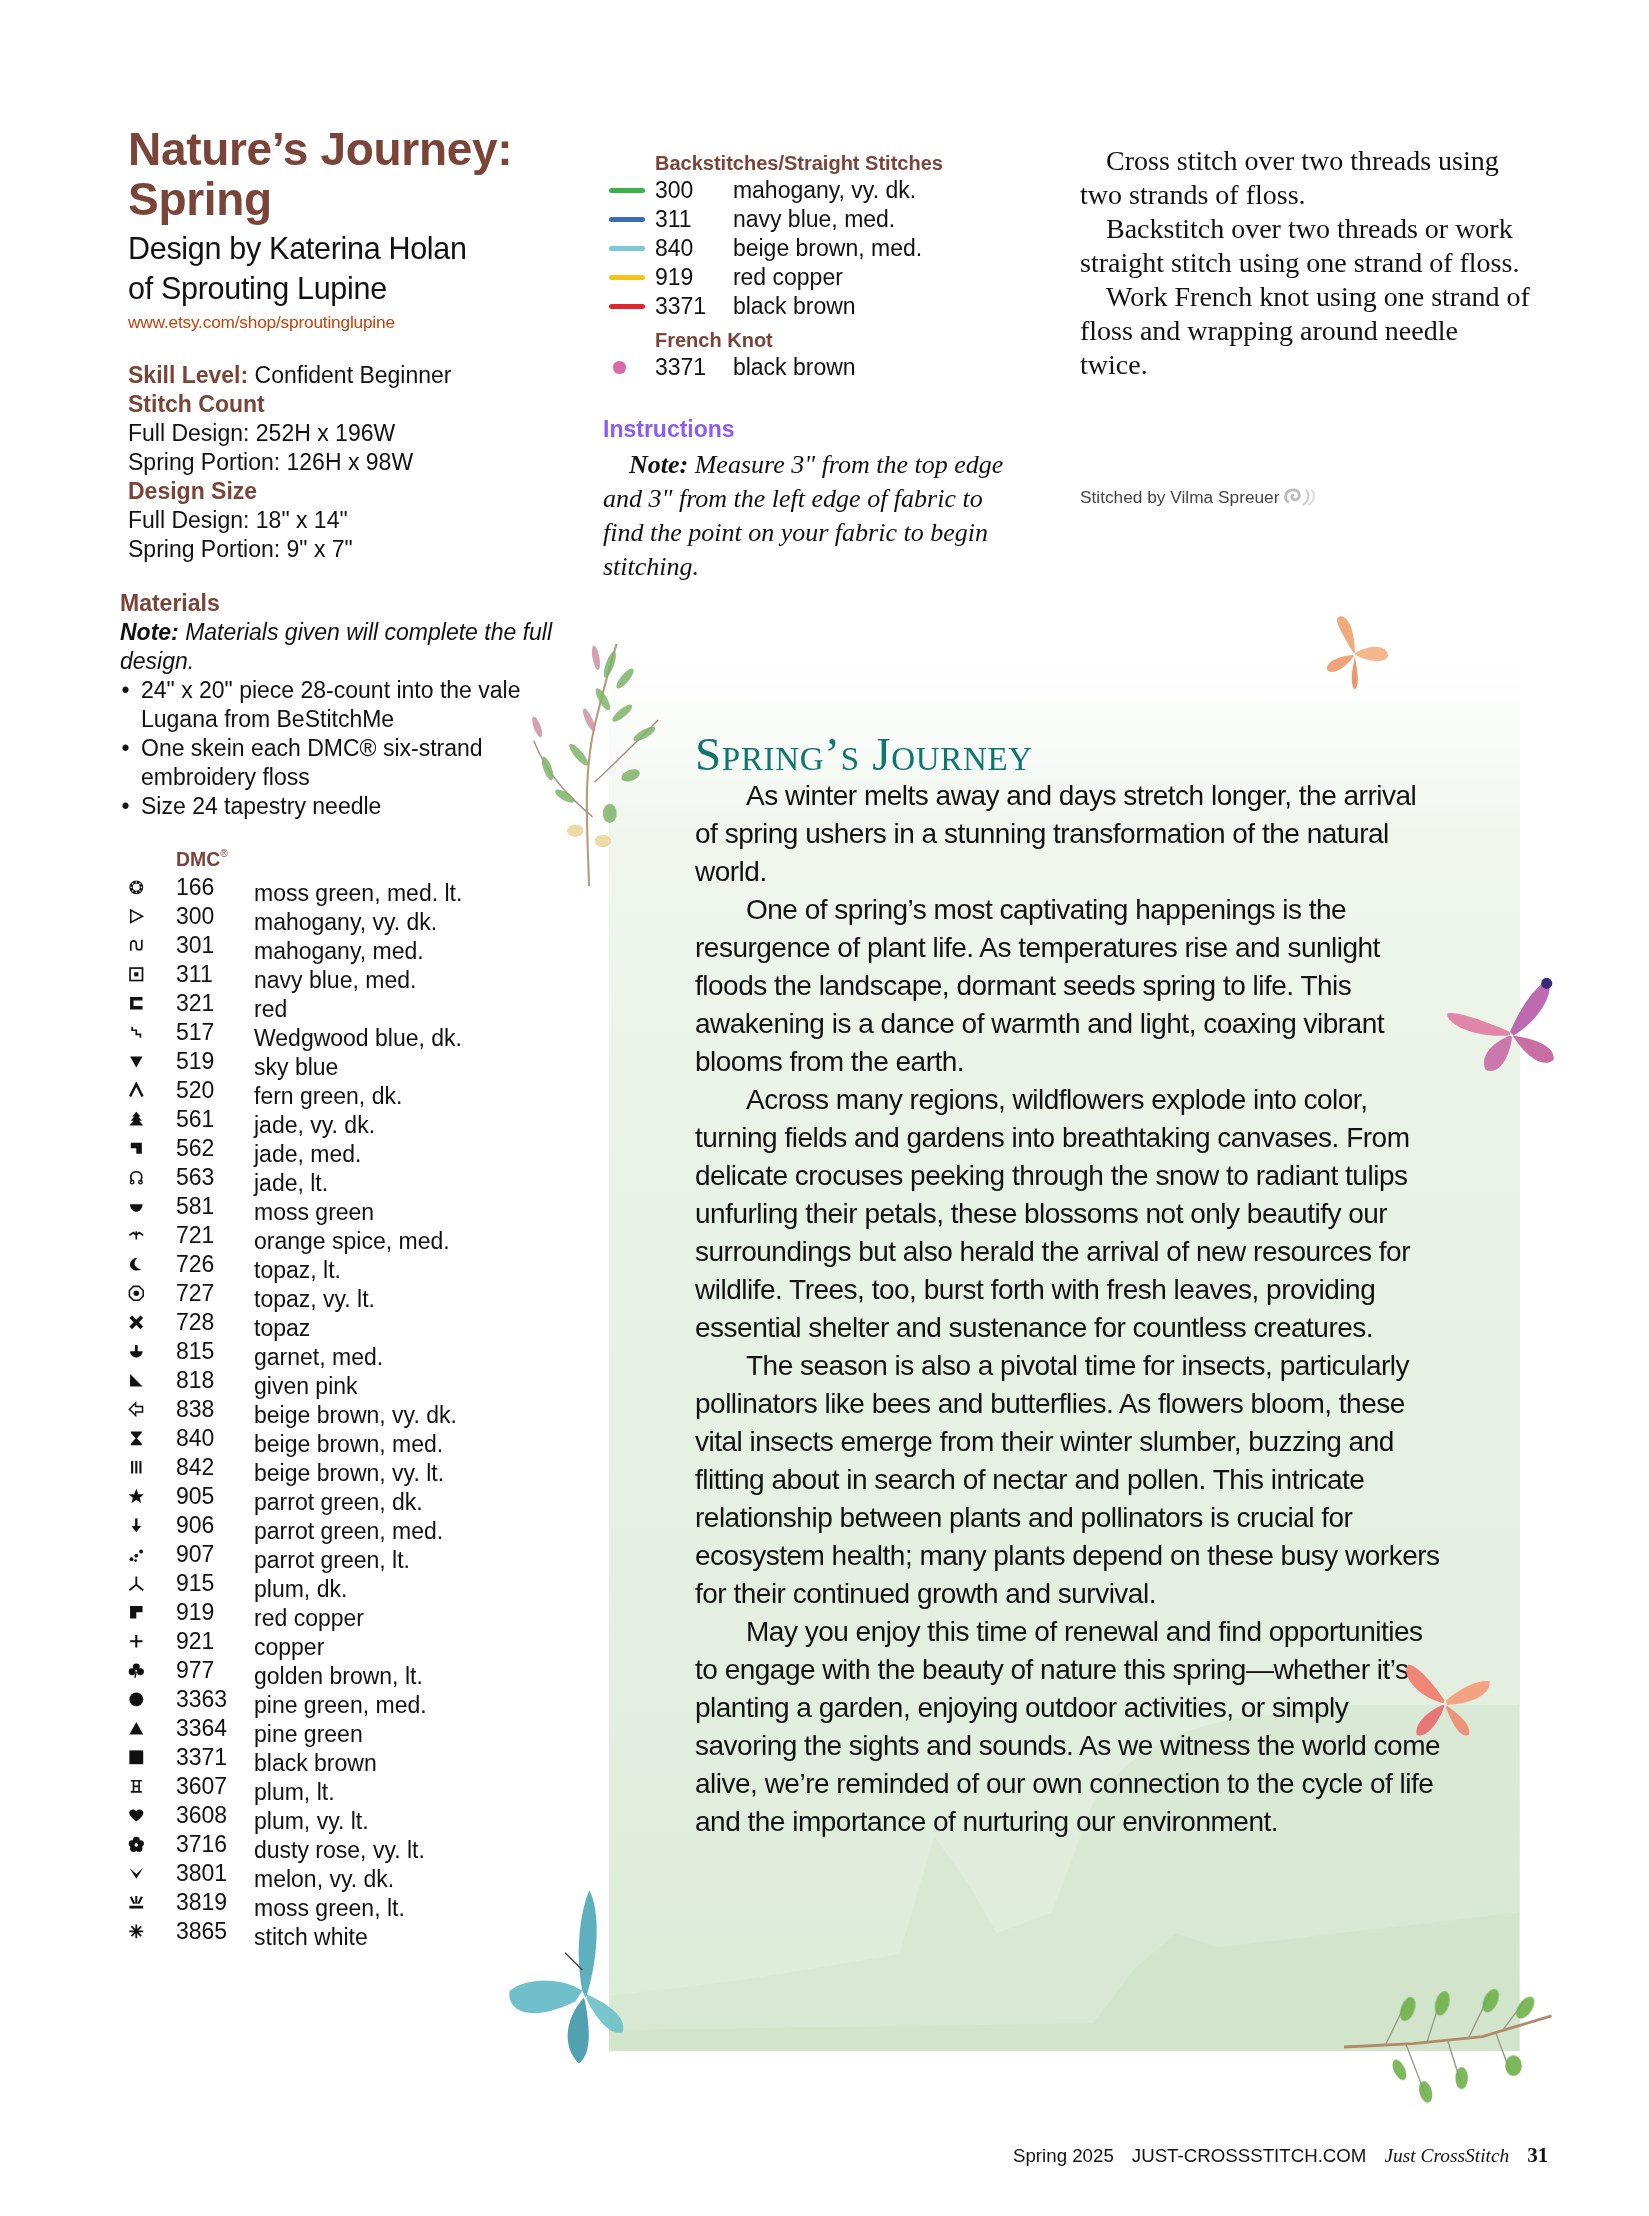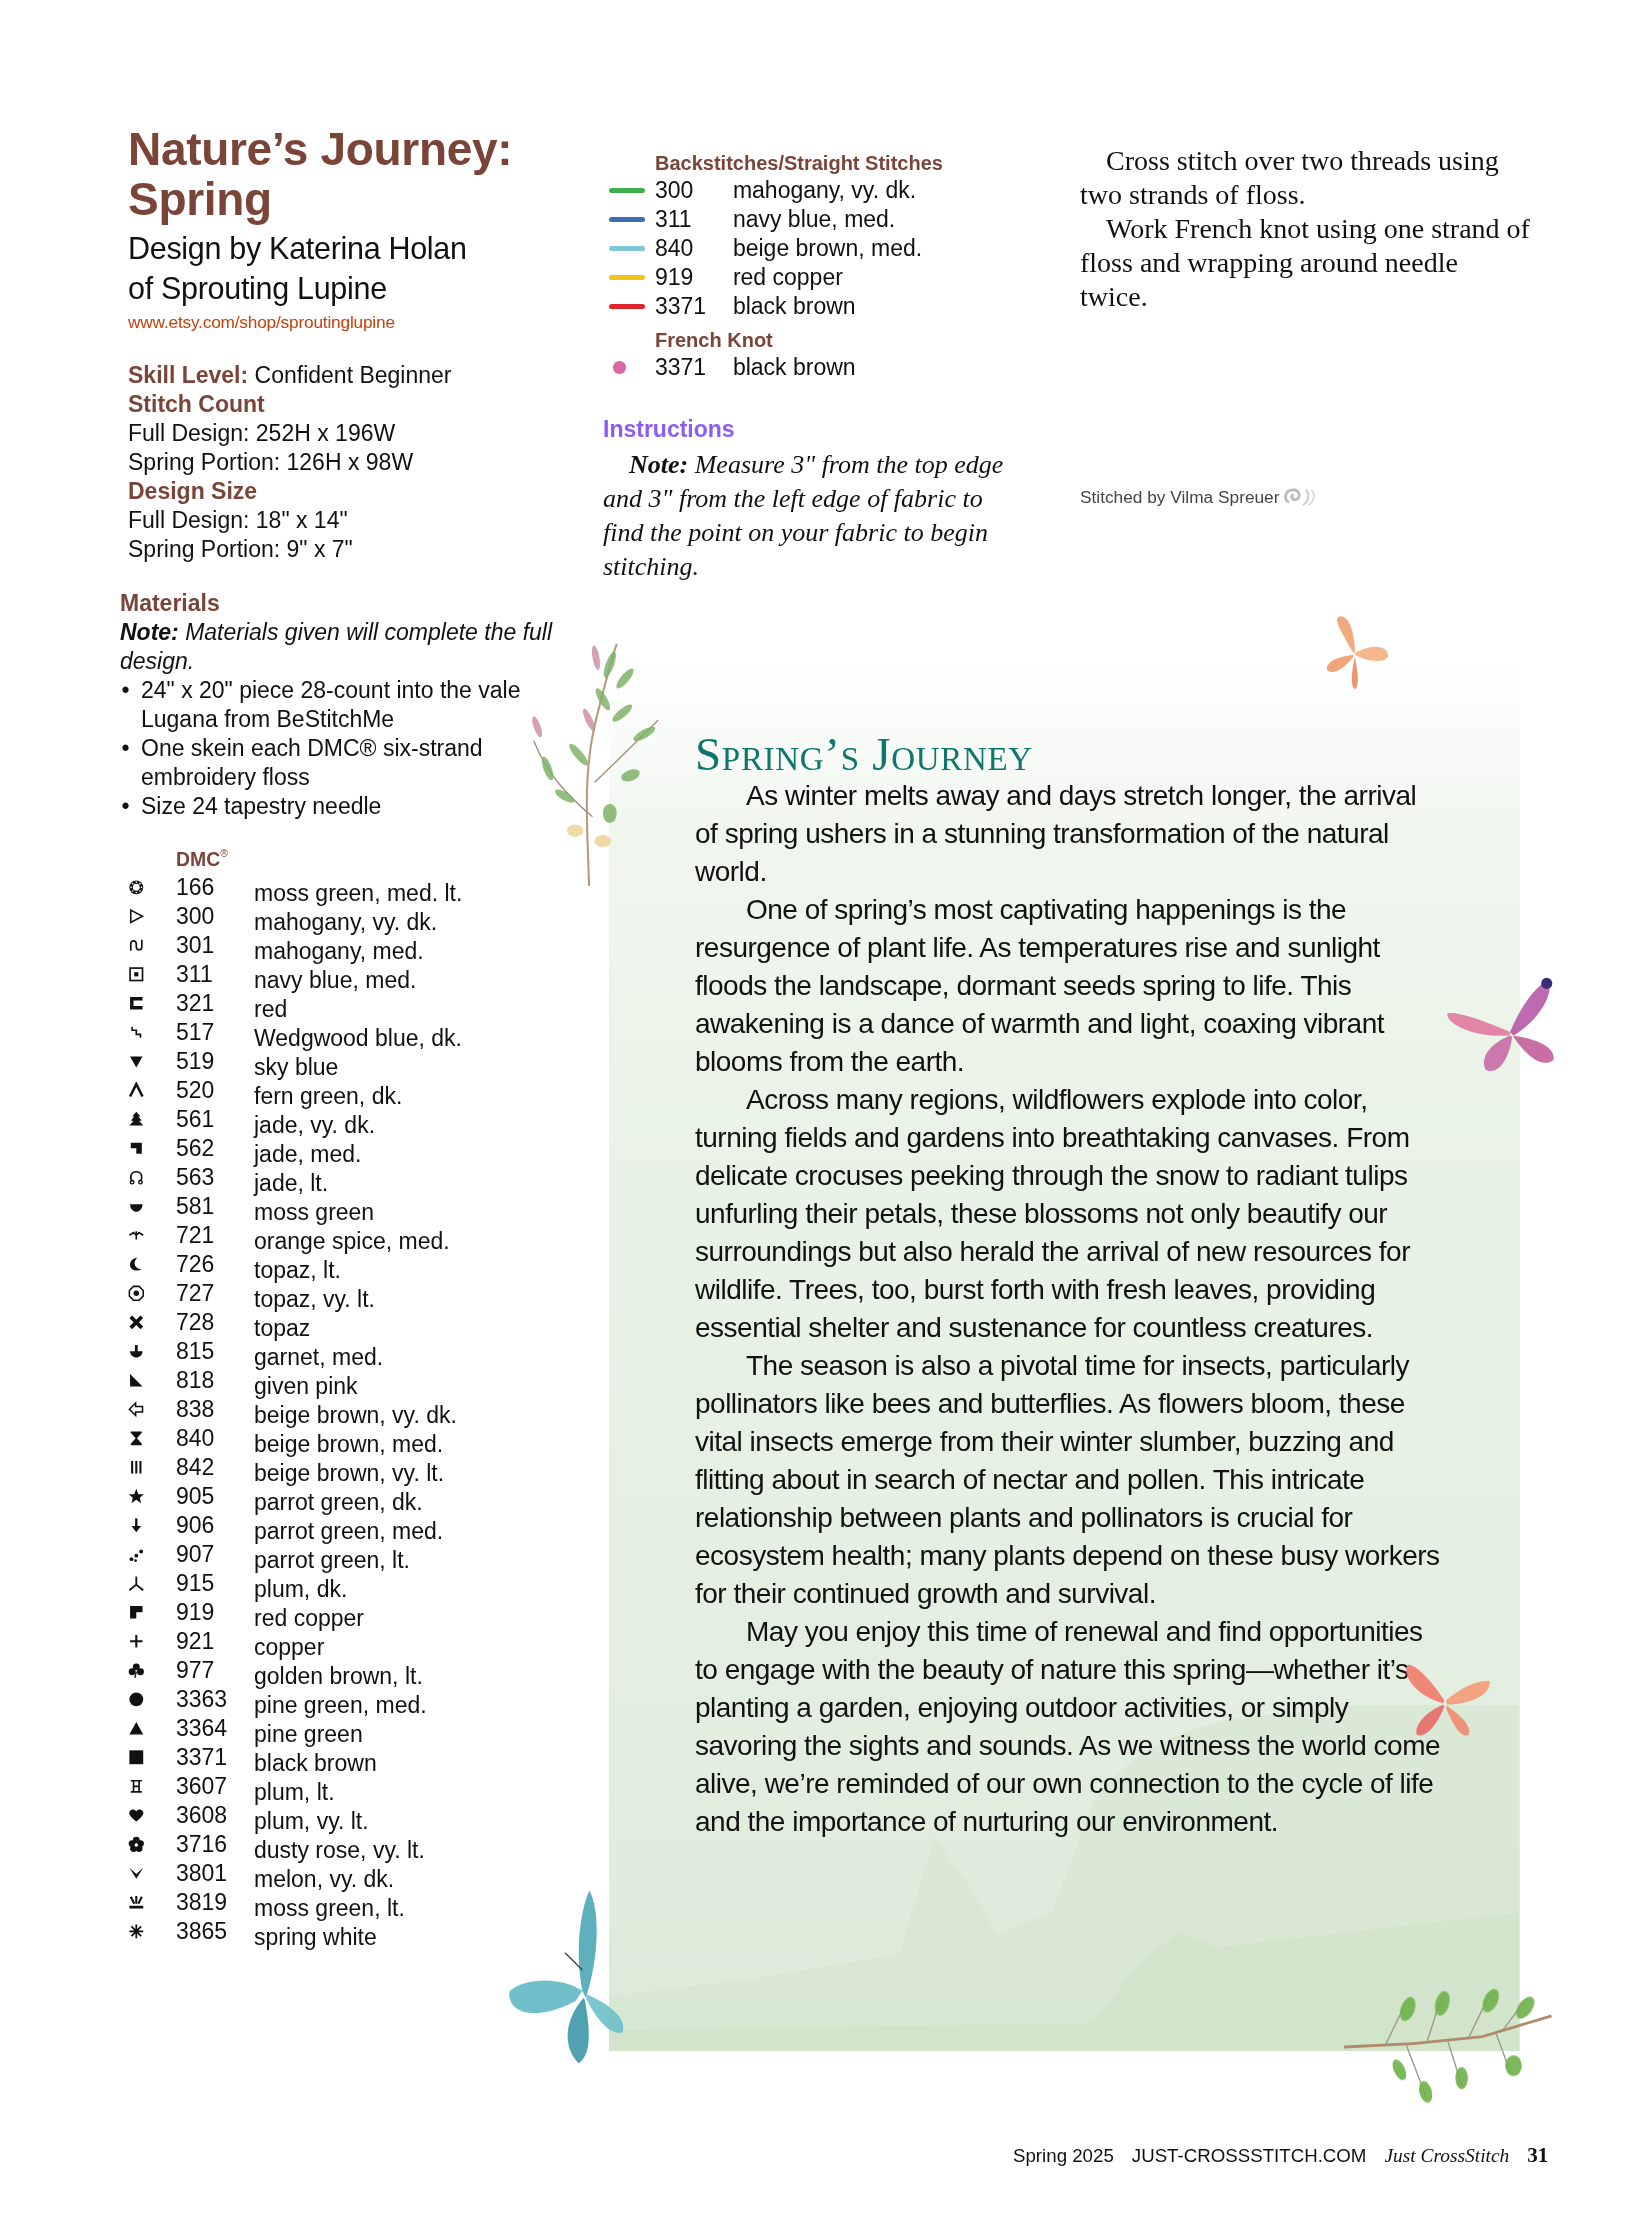--- a/index.html
+++ b/index.html
@@ -458,21 +458,21 @@
         <span class="num">3819</span>
         <span class="nm">moss green, lt.</span>
       </div>
       <div class="krow">
         <span class="sym">
           <svg viewBox="0 0 24 24">
             <path d="M12 2 V22 M2 12 H22 M5 5 L19 19 M19 5 L5 19" stroke="#111" stroke-width="2.6"></path>
           </svg>
         </span>
         <span class="num">3865</span>
-        <span class="nm">spring white</span>
+        <span class="nm">stitch white</span>
       </div>
     </div>
 </div>
 
 <div id="bs">
   <div class="h">Backstitches/Straight Stitches</div>
   <div id="bs-rows">
       <div class="brow">
         <span class="ln" style="background: rgb(60, 176, 74);"></span>
         <span class="num">300</span>
@@ -507,20 +507,21 @@
   </div>
 </div>
 
 <div id="instr">
   <div class="h">Instructions</div>
   <p><b>Note:</b><span> Measure 3" from the top edge and 3" from the left edge of fabric to find the point on your fabric to begin stitching.</span></p>
 </div>
 
 <div id="right">
   <p>Cross stitch over two threads using two strands of floss.</p>
+  <p>Backstitch over two threads or work straight stitch using one strand of floss.</p>
   <p>Work French knot using one strand of floss and wrapping around needle twice.</p>
 </div>
 <div class="credit">
   <span>Stitched by Vilma Spreuer</span>
   <svg width="36" height="21" viewBox="0 0 52 30">
     <path d="M10 22 C2 18 4 4 16 4 C26 4 28 16 20 18 C14 19 12 12 17 11" fill="none" stroke="#bbb" stroke-width="4"></path>
     <path d="M30 26 C40 20 40 8 34 4" fill="none" stroke="#ccc" stroke-width="3"></path>
     <path d="M38 26 C48 20 48 8 42 4" fill="none" stroke="#ddd" stroke-width="3"></path>
   </svg>
 </div>

